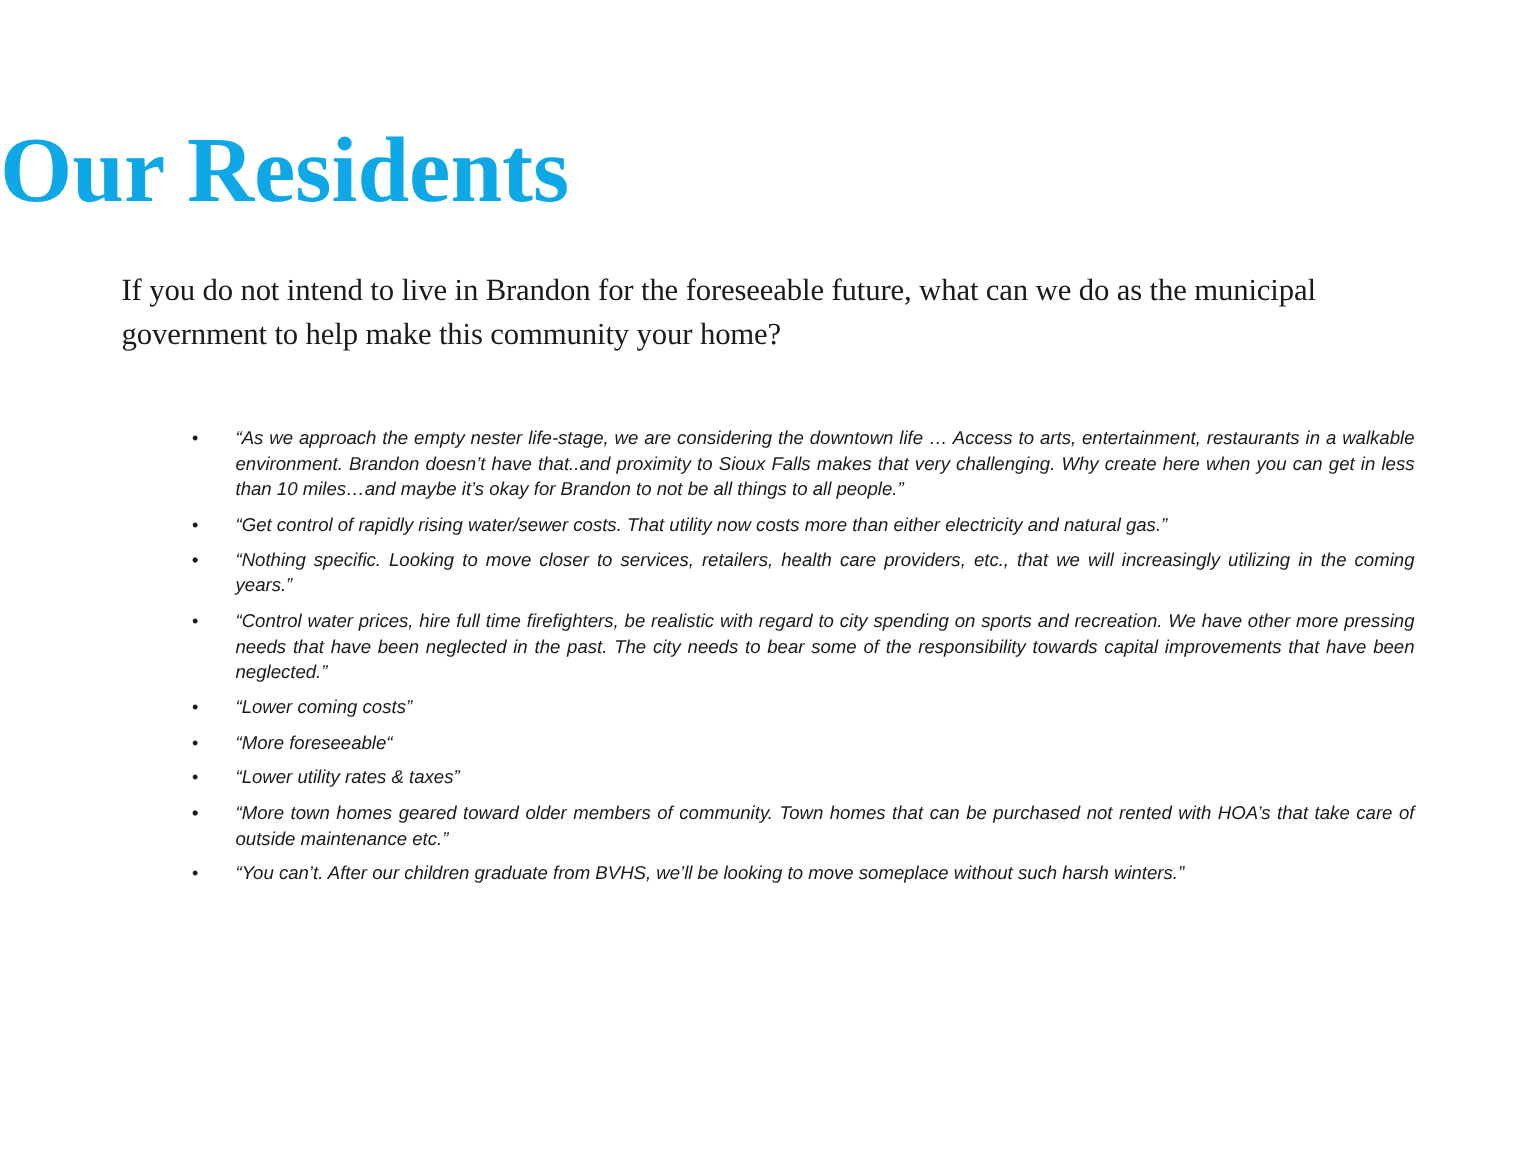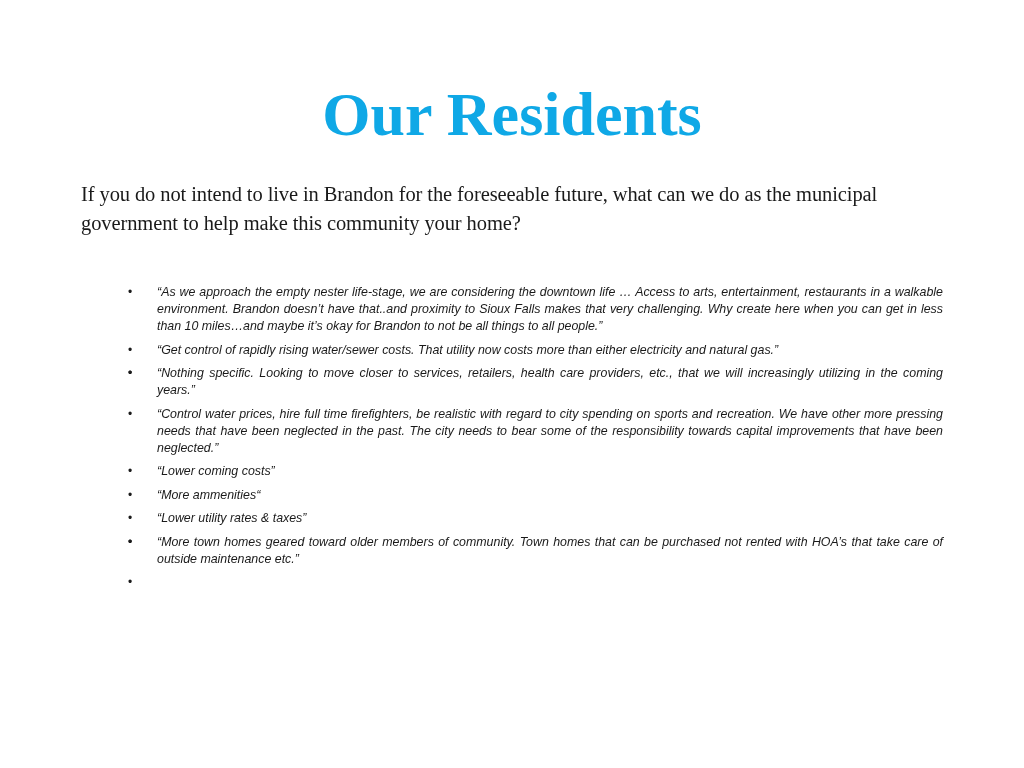--- a/index.html
+++ b/index.html
@@ -14,21 +14,20 @@
       position: relative;
       width: 1024px;
       height: 768px;
       background: #ffffff;
     }
     .title {
       position: absolute;
       top: 76px;
       left: 0;
       width: 1024px;
-      text-align: center;
       font-family: "Liberation Serif", "DejaVu Serif", serif;
       font-weight: bold;
       font-size: 62px;
       line-height: 76px;
       color: #0fa8e6;
       margin: 0;
     }
     .question {
       position: absolute;
       top: 180px;
@@ -99,30 +98,31 @@
     <li class="response">
       <span class="bullet">•</span>
       <span>“Control water prices, hire full time firefighters, be realistic with regard to city spending on sports and recreation. We have other more pressing needs that have been neglected in the past. The city needs to bear some of the responsibility towards capital improvements that have been neglected.”</span>
     </li>
     <li class="response">
       <span class="bullet">•</span>
       <span>“Lower coming costs”</span>
     </li>
     <li class="response">
       <span class="bullet">•</span>
-      <span>“More ammenities“</span>
+      <span>“More foreseeable“</span>
     </li>
     <li class="response">
       <span class="bullet">•</span>
       <span>“Lower utility rates &amp; taxes”</span>
     </li>
     <li class="response">
       <span class="bullet">•</span>
     </li>
     <li class="response">
       <span class="bullet">•</span>
       <span>“More town homes geared toward older members of community. Town homes that can be purchased not rented with HOA’s that take care of outside maintenance etc.”</span>
     </li>
     <li class="response">
       <span class="bullet">•</span>
+      <span>“You can’t. After our children graduate from BVHS, we’ll be looking to move someplace without such harsh winters.”</span>
     </li>
   </ul>
 </div>
 
 </body></html>

